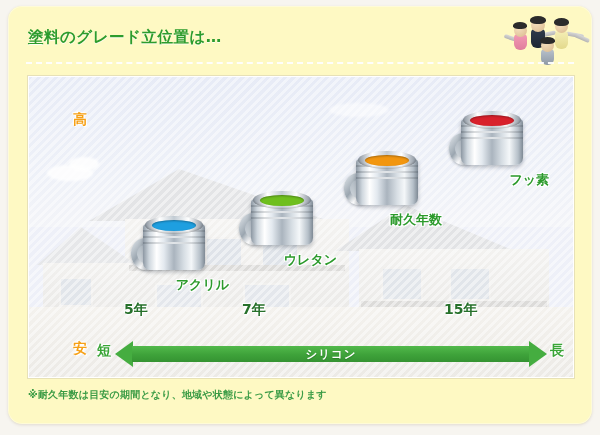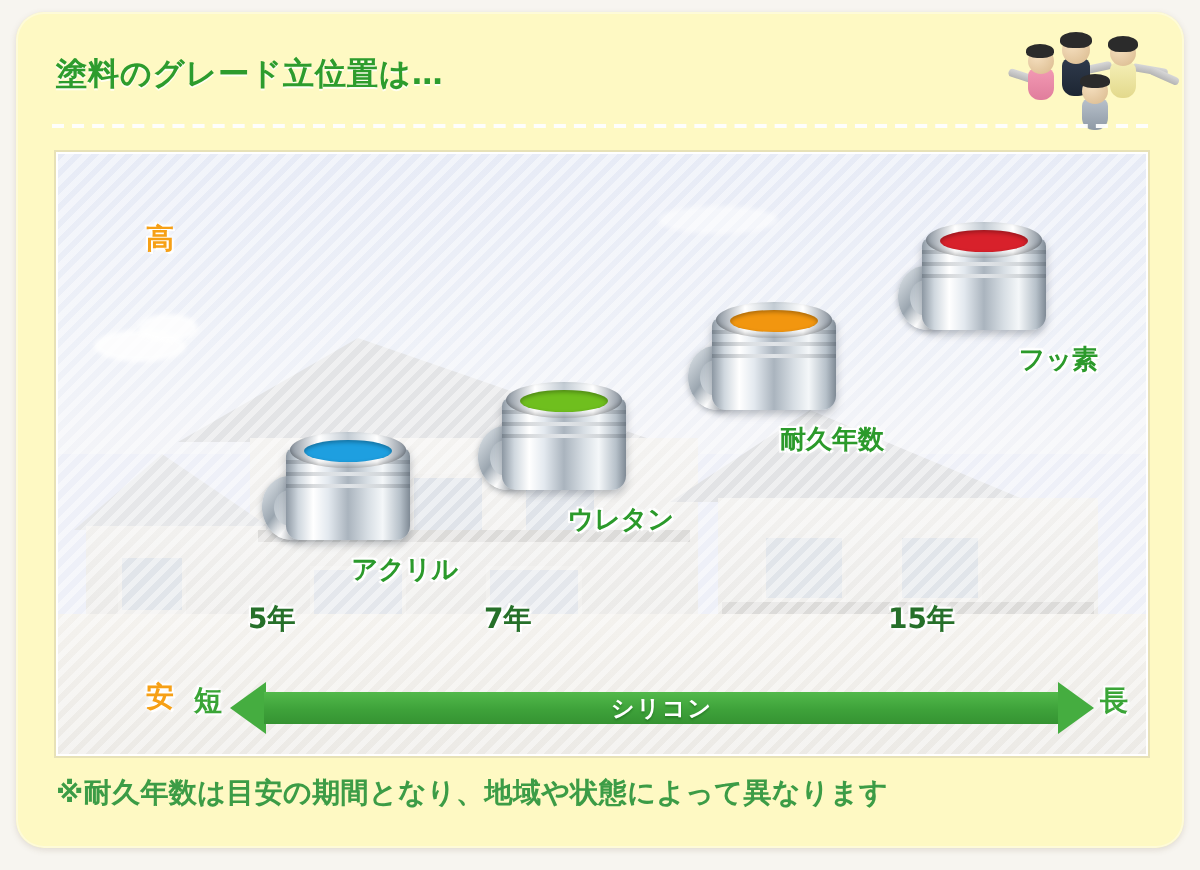--- a/index.html
+++ b/index.html
@@ -280,21 +280,21 @@
     color: #26702a;
     text-shadow: 0 0 3px #fff, 0 0 3px #fff, 1px 1px 0 #fff, -1px -1px 0 #fff;
     z-index: 12;
   }
 
   
   #footnote {
     position:absolute;
     left: 20px;
     top: 382px;
-    font-size: 14px;
+    font-size: 10px;
     font-weight: bold;
     color: #3c9c46;
     letter-spacing: 0.2px;
     white-space: nowrap;
   }
 </style>
 </head>
 <body>
 
 <div id="card">

